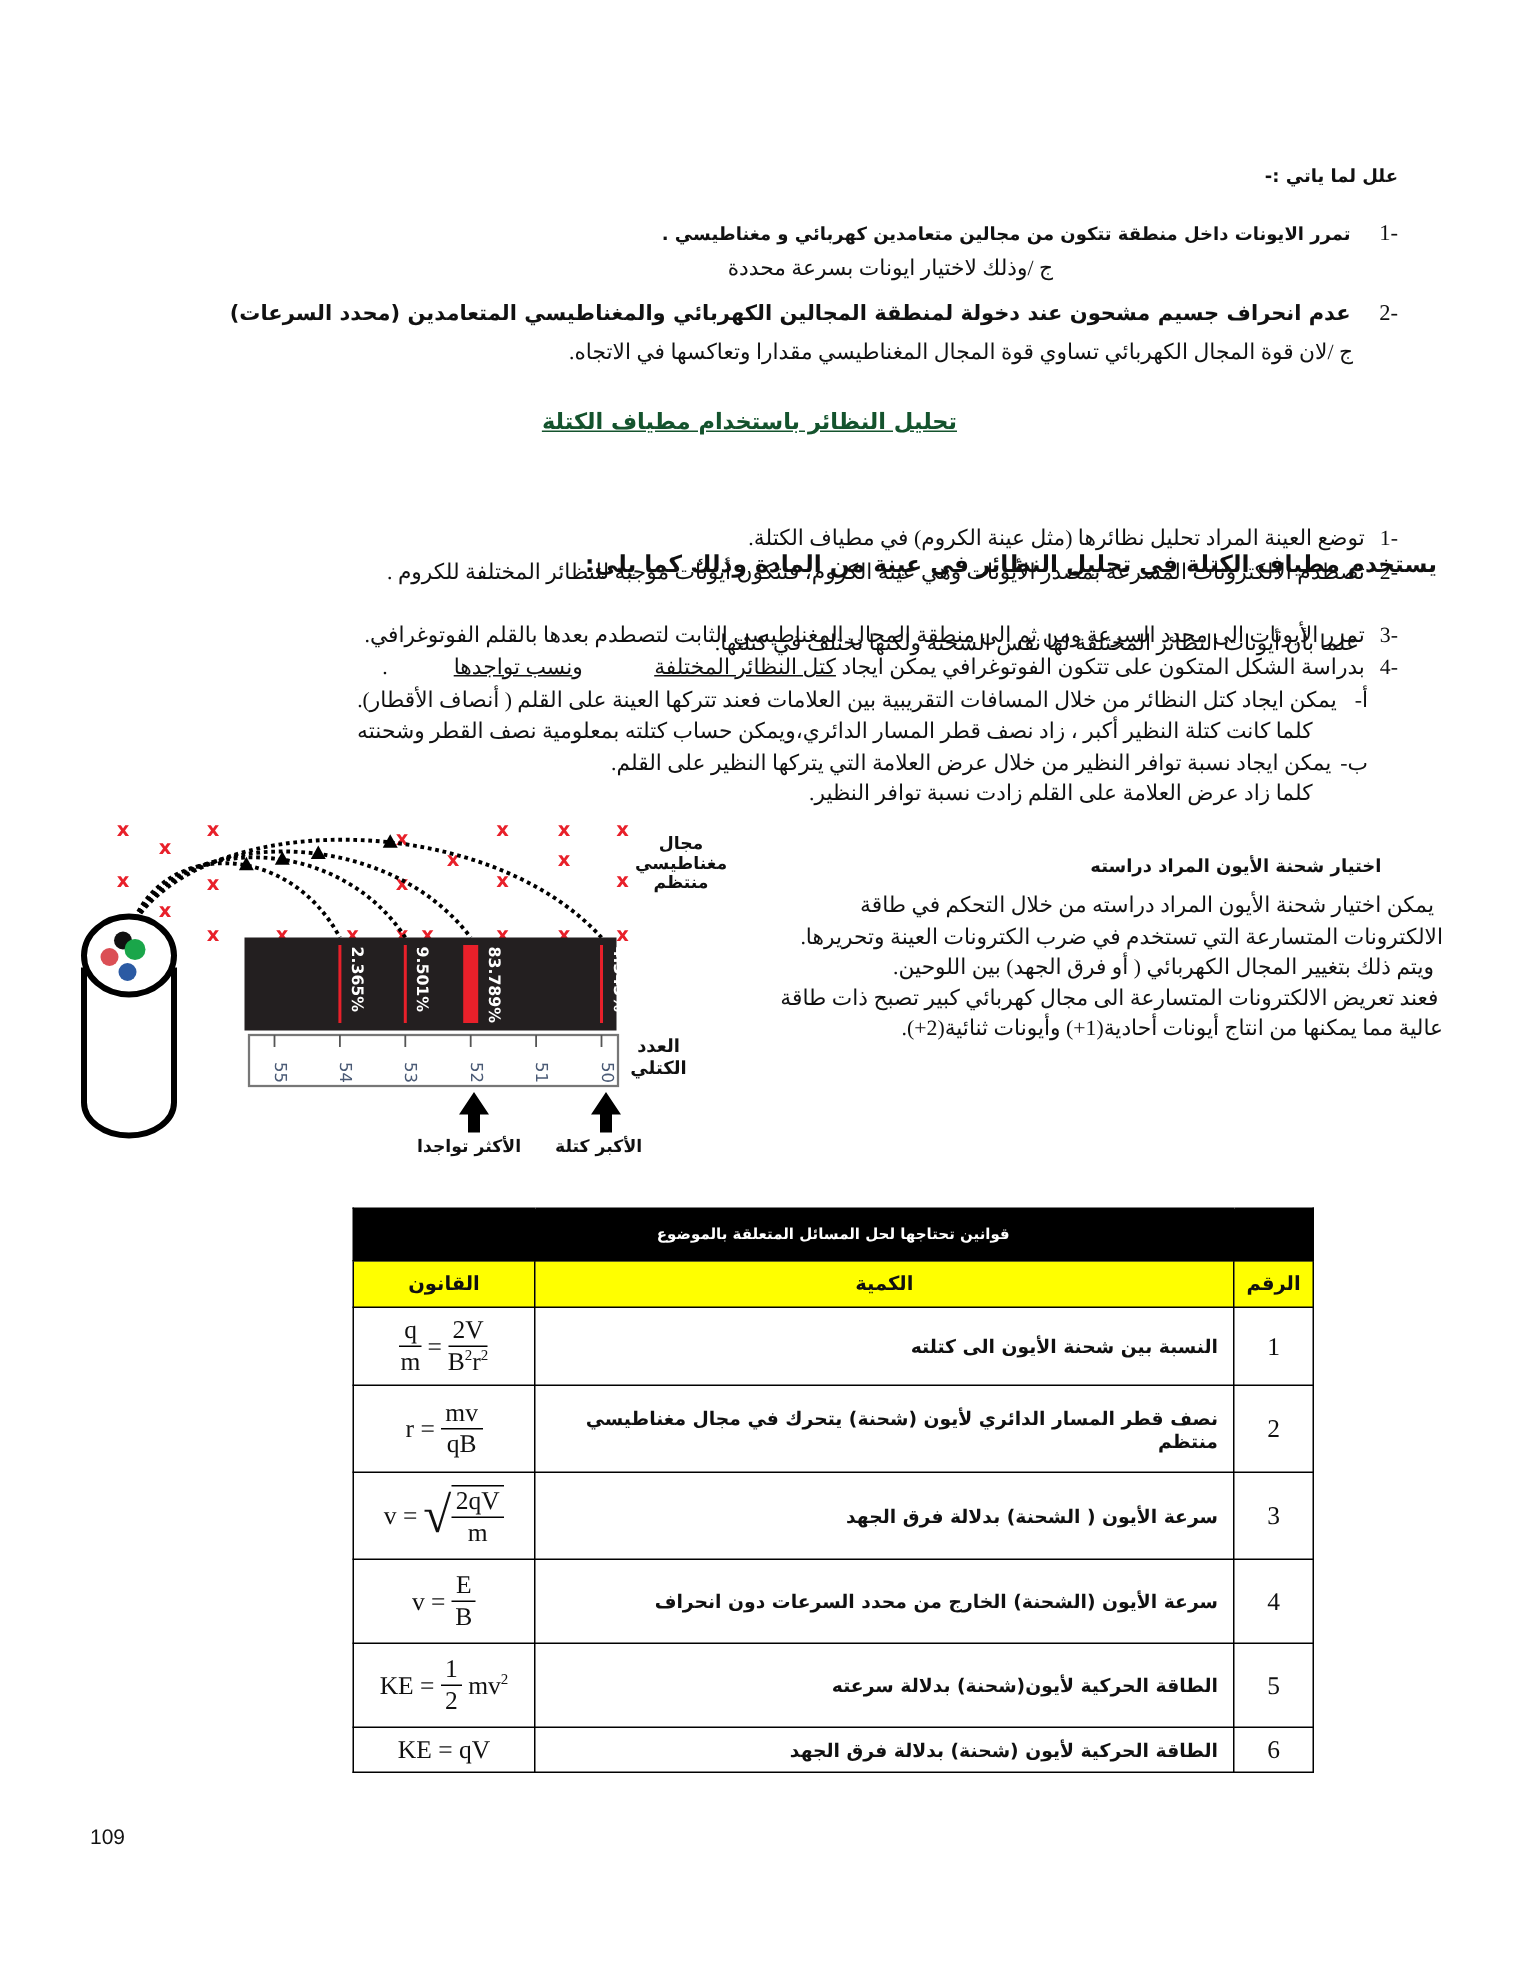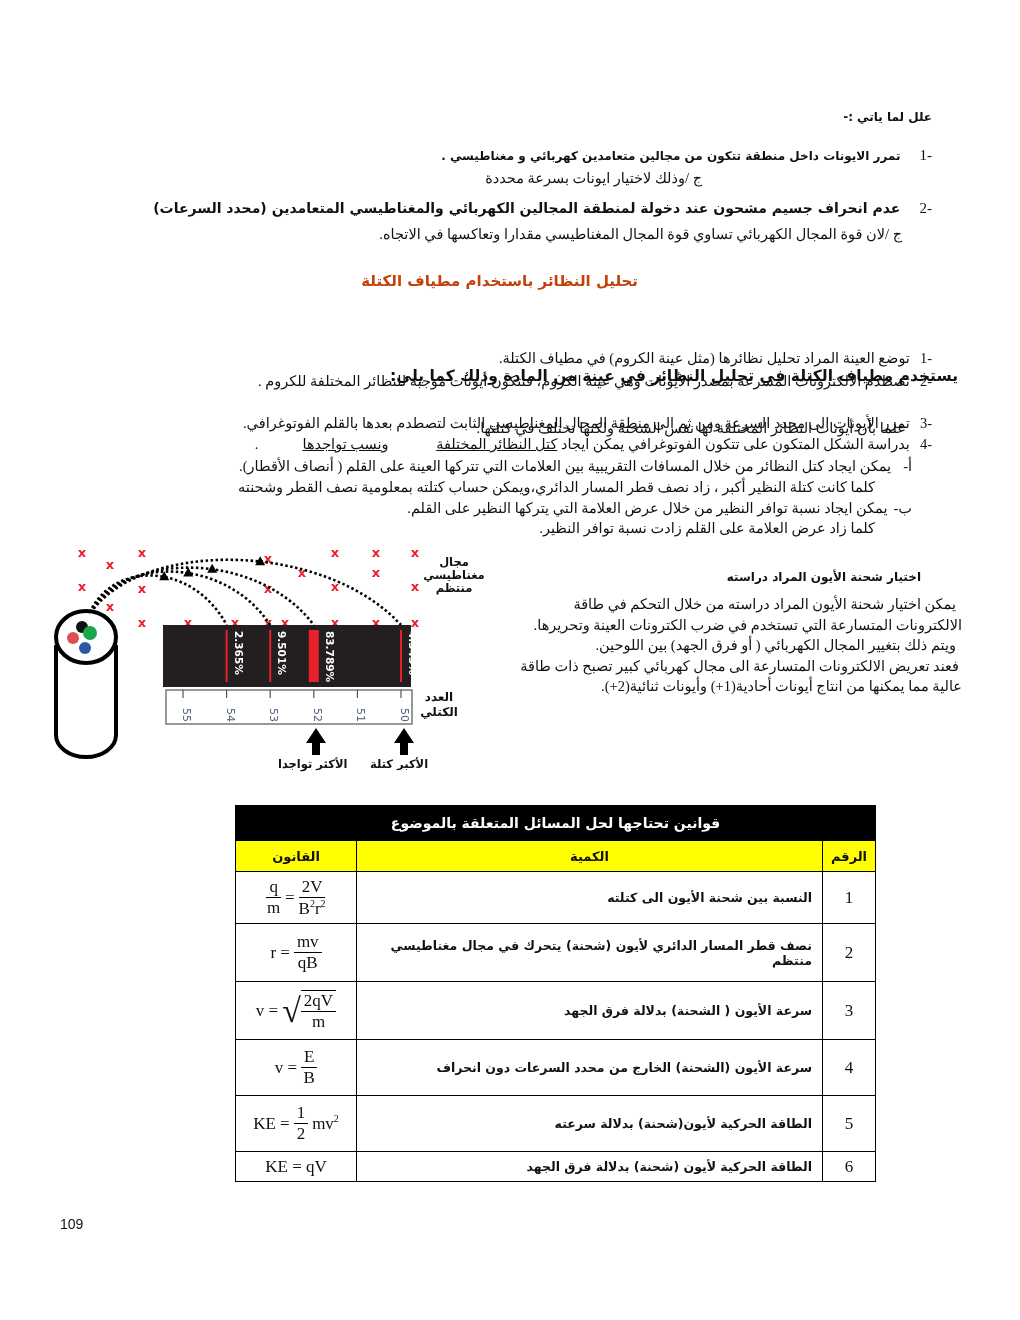--- a/index.html
+++ b/index.html
@@ -4,27 +4,27 @@
 <style>
   html, body { margin:0; padding:0; background:#ffffff; }
   body { width:1020px; height:1320px; position:relative; overflow:hidden;
          font-family:"DejaVu Sans", sans-serif; color:#111; }
   .abs { position:absolute; }
   .rtl { direction:rtl; text-align:right; }
   .line { white-space:nowrap; }
   .h-bold { font-family:"DejaVu Sans", sans-serif; font-weight:bold; font-size:12px; }
   .txt { font-family:"Liberation Serif", serif; font-size:14.5px; }
   .num { font-family:"Liberation Serif", serif; font-size:15px; }
-  .title-u { font-weight:bold; font-size:15px; color:#c2410c; }
+  .title-u { font-weight:bold; font-size:15px; text-decoration:underline; color:#14532d; }
   .ul { text-decoration:underline;margin-left:44px; }
 
   
   table.laws { position:absolute; left:235px; top:805px; width:641px; border-collapse:collapse; direction:rtl; }
   table.laws td, table.laws th { border:1px solid #000; }
-  table.laws .cap { background:#000; color:#fff; font-weight:bold; font-size:14px; height:32px; text-align:center;margin-left:48px; }
+  table.laws .cap { background:#000; color:#fff; font-weight:bold; font-size:10px; height:32px; text-align:center;margin-left:48px; }
   table.laws .hdr th { background:#ffff00; font-size:13px; font-weight:bold; height:28px; }
   table.laws td.n { width:50px; text-align:center; font-family:"Liberation Serif", serif; font-size:17px; }
   table.laws td.q { text-align:right; padding-right:10px; font-weight:bold; font-size:12.5px; }
   table.laws td.f { width:118px; text-align:center; font-family:"Liberation Serif", serif; font-size:17px; }
   .frac { display:inline-flex; flex-direction:column; align-items:center; vertical-align:middle; line-height:1.15; }
   .frac .top { border-bottom:1px solid #000; padding:0 3px; }
   .eq { display:inline-flex; align-items:center; gap:4px; direction:ltr; }
   sup { font-size:10px; }
   .sqrt { display:inline-flex; align-items:center; }
   .sqrt .rad { font-size:34px; line-height:1; }
@@ -59,21 +59,21 @@
 </div>
 <div class="abs rtl line txt" style="right:114px; top:382px;margin-top:38px;">علما بأن أيونات النظائر المختلفة لها نفس الشحنة ولكنها تختلف في كتلتها.</div>
 <div class="abs rtl line txt" style="right:88px; top:415px;">
   <span style="margin-left:10px;">-3</span><span>تمرر الأيونات الى محدد السرعة ومن ثم الى منطقة المجال المغناطيسي الثابت لتصطدم بعدها بالقلم الفوتوغرافي.</span>
 </div>
 <div class="abs rtl line txt" style="right:88px; top:436px;">
   <span style="margin-left:10px;">-4</span><span>بدراسة الشكل المتكون على تتكون الفوتوغرافي يمكن ايجاد </span><span class="ul">كتل النظائر المختلفة</span><span> و</span><span class="ul">نسب تواجدها</span><span>.</span>
 </div>
 
 <div class="abs rtl line txt" style="right:108px; top:458px;">
-  <span style="margin-left:12px;">أ-</span><span>يمكن ايجاد كتل النظائر من خلال المسافات التقريبية بين العلامات التي تتركها العينة على القلم ( أنصاف الأقطار).</span>
+  <span style="margin-left:12px;">أ-</span><span>يمكن ايجاد كتل النظائر من خلال المسافات التقريبية بين العلامات فعند تتركها العينة على القلم ( أنصاف الأقطار).</span>
 </div>
 <div class="abs rtl line txt" style="right:145px; top:479px;">كلما كانت كتلة النظير أكبر ، زاد نصف قطر المسار الدائري،ويمكن حساب كتلته بمعلومية نصف القطر وشحنته</div>
 <div class="abs rtl line txt" style="right:108px; top:500px;">
   <span style="margin-left:6px;">ب-</span><span>يمكن ايجاد نسبة توافر النظير من خلال عرض العلامة التي يتركها النظير على القلم.</span>
 </div>
 <div class="abs rtl line txt" style="right:145px; top:520px;">كلما زاد عرض العلامة على القلم زادت نسبة توافر النظير.</div>
 
 <svg class="abs" style="left:40px; top:535px;" width="460" height="250" viewBox="0 0 460 250">
   <g id="fieldx">
       <text x="42" y="22" fill="#e8202a" font-size="13" font-weight="bold" font-family="DejaVu Sans, sans-serif" text-anchor="middle">x</text>

